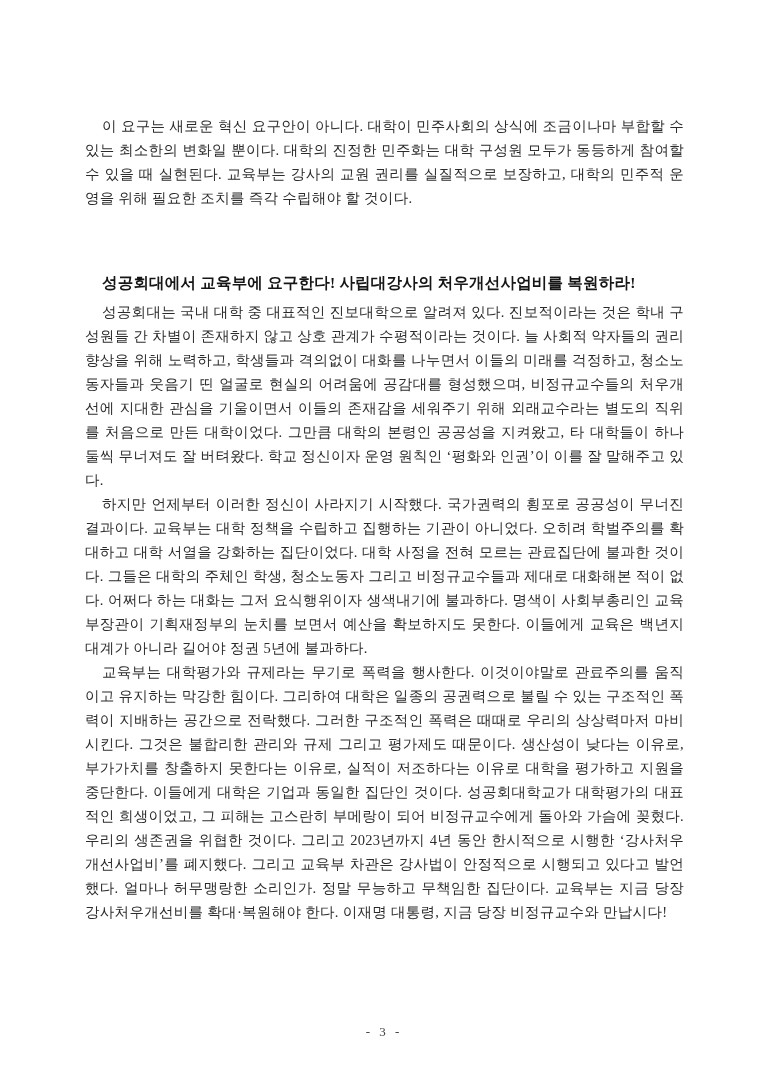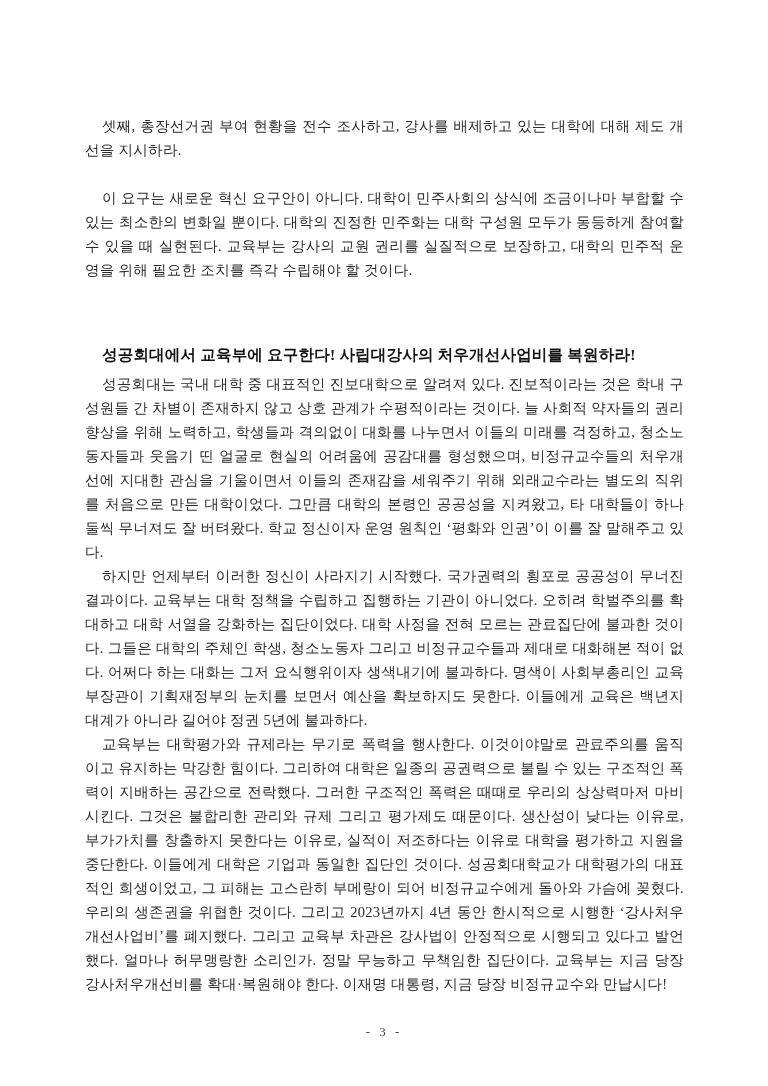--- a/index.html
+++ b/index.html
@@ -55,21 +55,20 @@
     font-size: 13px;
     color: #3d3d3d;
     letter-spacing: 3px;
   }
 </style>
 </head>
 <body>
 
 <div class="page">
   <div class="body-text">
-    <p class="para gap-after">셋째, 총장선거권 부여 현황을 전수 조사하고, 강사를 배제하고 있는 대학에 대해 제도 개선을 지시하라.</p>
 
     <p class="para">이 요구는 새로운 혁신 요구안이 아니다. 대학이 민주사회의 상식에 조금이나마 부합할 수 있는 최소한의 변화일 뿐이다. 대학의 진정한 민주화는 대학 구성원 모두가 동등하게 참여할 수 있을 때 실현된다. 교육부는 강사의 교원 권리를 실질적으로 보장하고, 대학의 민주적 운영을 위해 필요한 조치를 즉각 수립해야 할 것이다.</p>
 
     <h2 class="section-heading">성공회대에서 교육부에 요구한다! 사립대강사의 처우개선사업비를 복원하라!</h2>
 
     <p class="para">성공회대는 국내 대학 중 대표적인 진보대학으로 알려져 있다. 진보적이라는 것은 학내 구성원들 간 차별이 존재하지 않고 상호 관계가 수평적이라는 것이다. 늘 사회적 약자들의 권리 향상을 위해 노력하고, 학생들과 격의없이 대화를 나누면서 이들의 미래를 걱정하고, 청소노동자들과 웃음기 띤 얼굴로 현실의 어려움에 공감대를 형성했으며, 비정규교수들의 처우개선에 지대한 관심을 기울이면서 이들의 존재감을 세워주기 위해 외래교수라는 별도의 직위를 처음으로 만든 대학이었다. 그만큼 대학의 본령인 공공성을 지켜왔고, 타 대학들이 하나 둘씩 무너져도 잘 버텨왔다. 학교 정신이자 운영 원칙인 ‘평화와 인권’이 이를 잘 말해주고 있다.</p>
 
     <p class="para">하지만 언제부터 이러한 정신이 사라지기 시작했다. 국가권력의 횡포로 공공성이 무너진 결과이다. 교육부는 대학 정책을 수립하고 집행하는 기관이 아니었다. 오히려 학벌주의를 확대하고 대학 서열을 강화하는 집단이었다. 대학 사정을 전혀 모르는 관료집단에 불과한 것이다. 그들은 대학의 주체인 학생, 청소노동자 그리고 비정규교수들과 제대로 대화해본 적이 없다. 어쩌다 하는 대화는 그저 요식행위이자 생색내기에 불과하다. 명색이 사회부총리인 교육부장관이 기획재정부의 눈치를 보면서 예산을 확보하지도 못한다. 이들에게 교육은 백년지대계가 아니라 길어야 정권 5년에 불과하다.</p>
 
     <p class="para">교육부는 대학평가와 규제라는 무기로 폭력을 행사한다. 이것이야말로 관료주의를 움직이고 유지하는 막강한 힘이다. 그리하여 대학은 일종의 공권력으로 불릴 수 있는 구조적인 폭력이 지배하는 공간으로 전락했다. 그러한 구조적인 폭력은 때때로 우리의 상상력마저 마비시킨다. 그것은 불합리한 관리와 규제 그리고 평가제도 때문이다. 생산성이 낮다는 이유로, 부가가치를 창출하지 못한다는 이유로, 실적이 저조하다는 이유로 대학을 평가하고 지원을 중단한다. 이들에게 대학은 기업과 동일한 집단인 것이다. 성공회대학교가 대학평가의 대표적인 희생이었고, 그 피해는 고스란히 부메랑이 되어 비정규교수에게 돌아와 가슴에 꽂혔다. 우리의 생존권을 위협한 것이다. 그리고 2023년까지 4년 동안 한시적으로 시행한 ‘강사처우개선사업비’를 폐지했다. 그리고 교육부 차관은 강사법이 안정적으로 시행되고 있다고 발언했다. 얼마나 허무맹랑한 소리인가. 정말 무능하고 무책임한 집단이다. 교육부는 지금 당장 강사처우개선비를 확대·복원해야 한다. 이재명 대통령, 지금 당장 비정규교수와 만납시다!</p>

